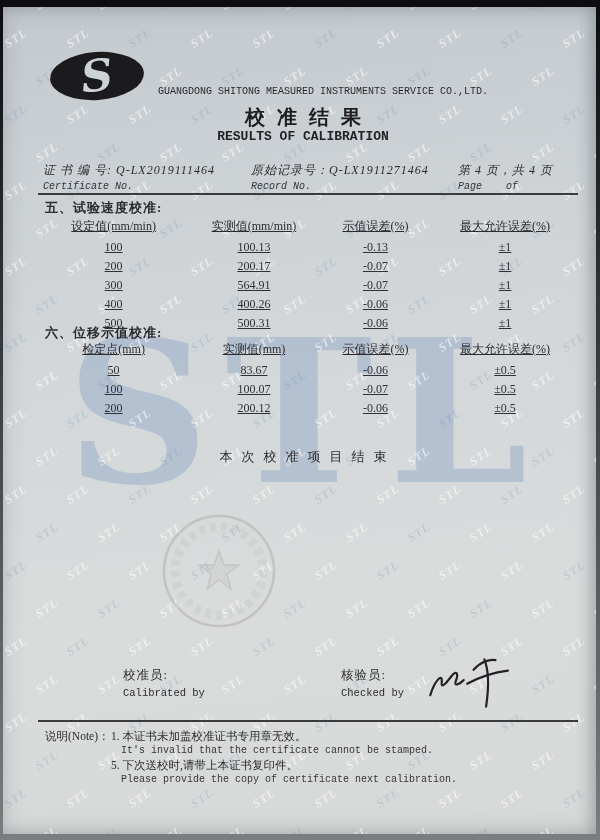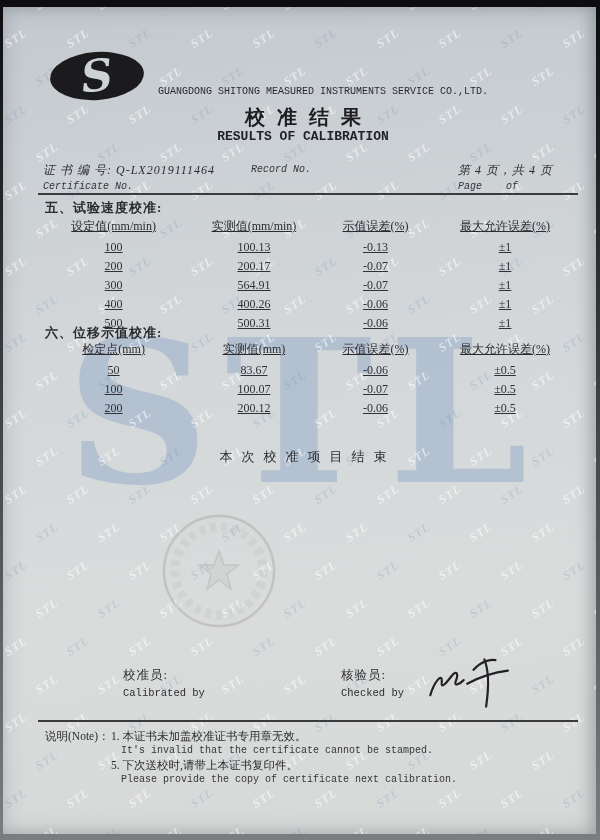--- a/index.html
+++ b/index.html
@@ -304,20 +304,21 @@
       <div class="abs en co-en">GUANGDONG SHITONG MEASURED INSTRUMENTS SERVICE CO.,LTD.</div>
       <div class="abs cn title-cn">校准结果</div>
       <div class="abs en title-en">RESULTS OF CALIBRATION</div>
 
       <div class="abs cert-row">
         <div class="cert-col1">
           <div class="cn lbl-cn">证 书 编 号: Q-LX2019111464</div>
           <div class="en lbl-en">Certificate No.</div>
         </div>
         <div class="cert-col2">
+          <div class="cn lbl-cn">原始记录号：Q-LX1911271464</div>
           <div class="en lbl-en">Record No.</div>
         </div>
         <div class="cert-col3">
           <div class="cn lbl-cn">第 4 页，共 4 页</div>
           <div class="en lbl-en">Page    of</div>
         </div>
       </div>
 
       <div class="rule" style="top:186px"></div>
 

